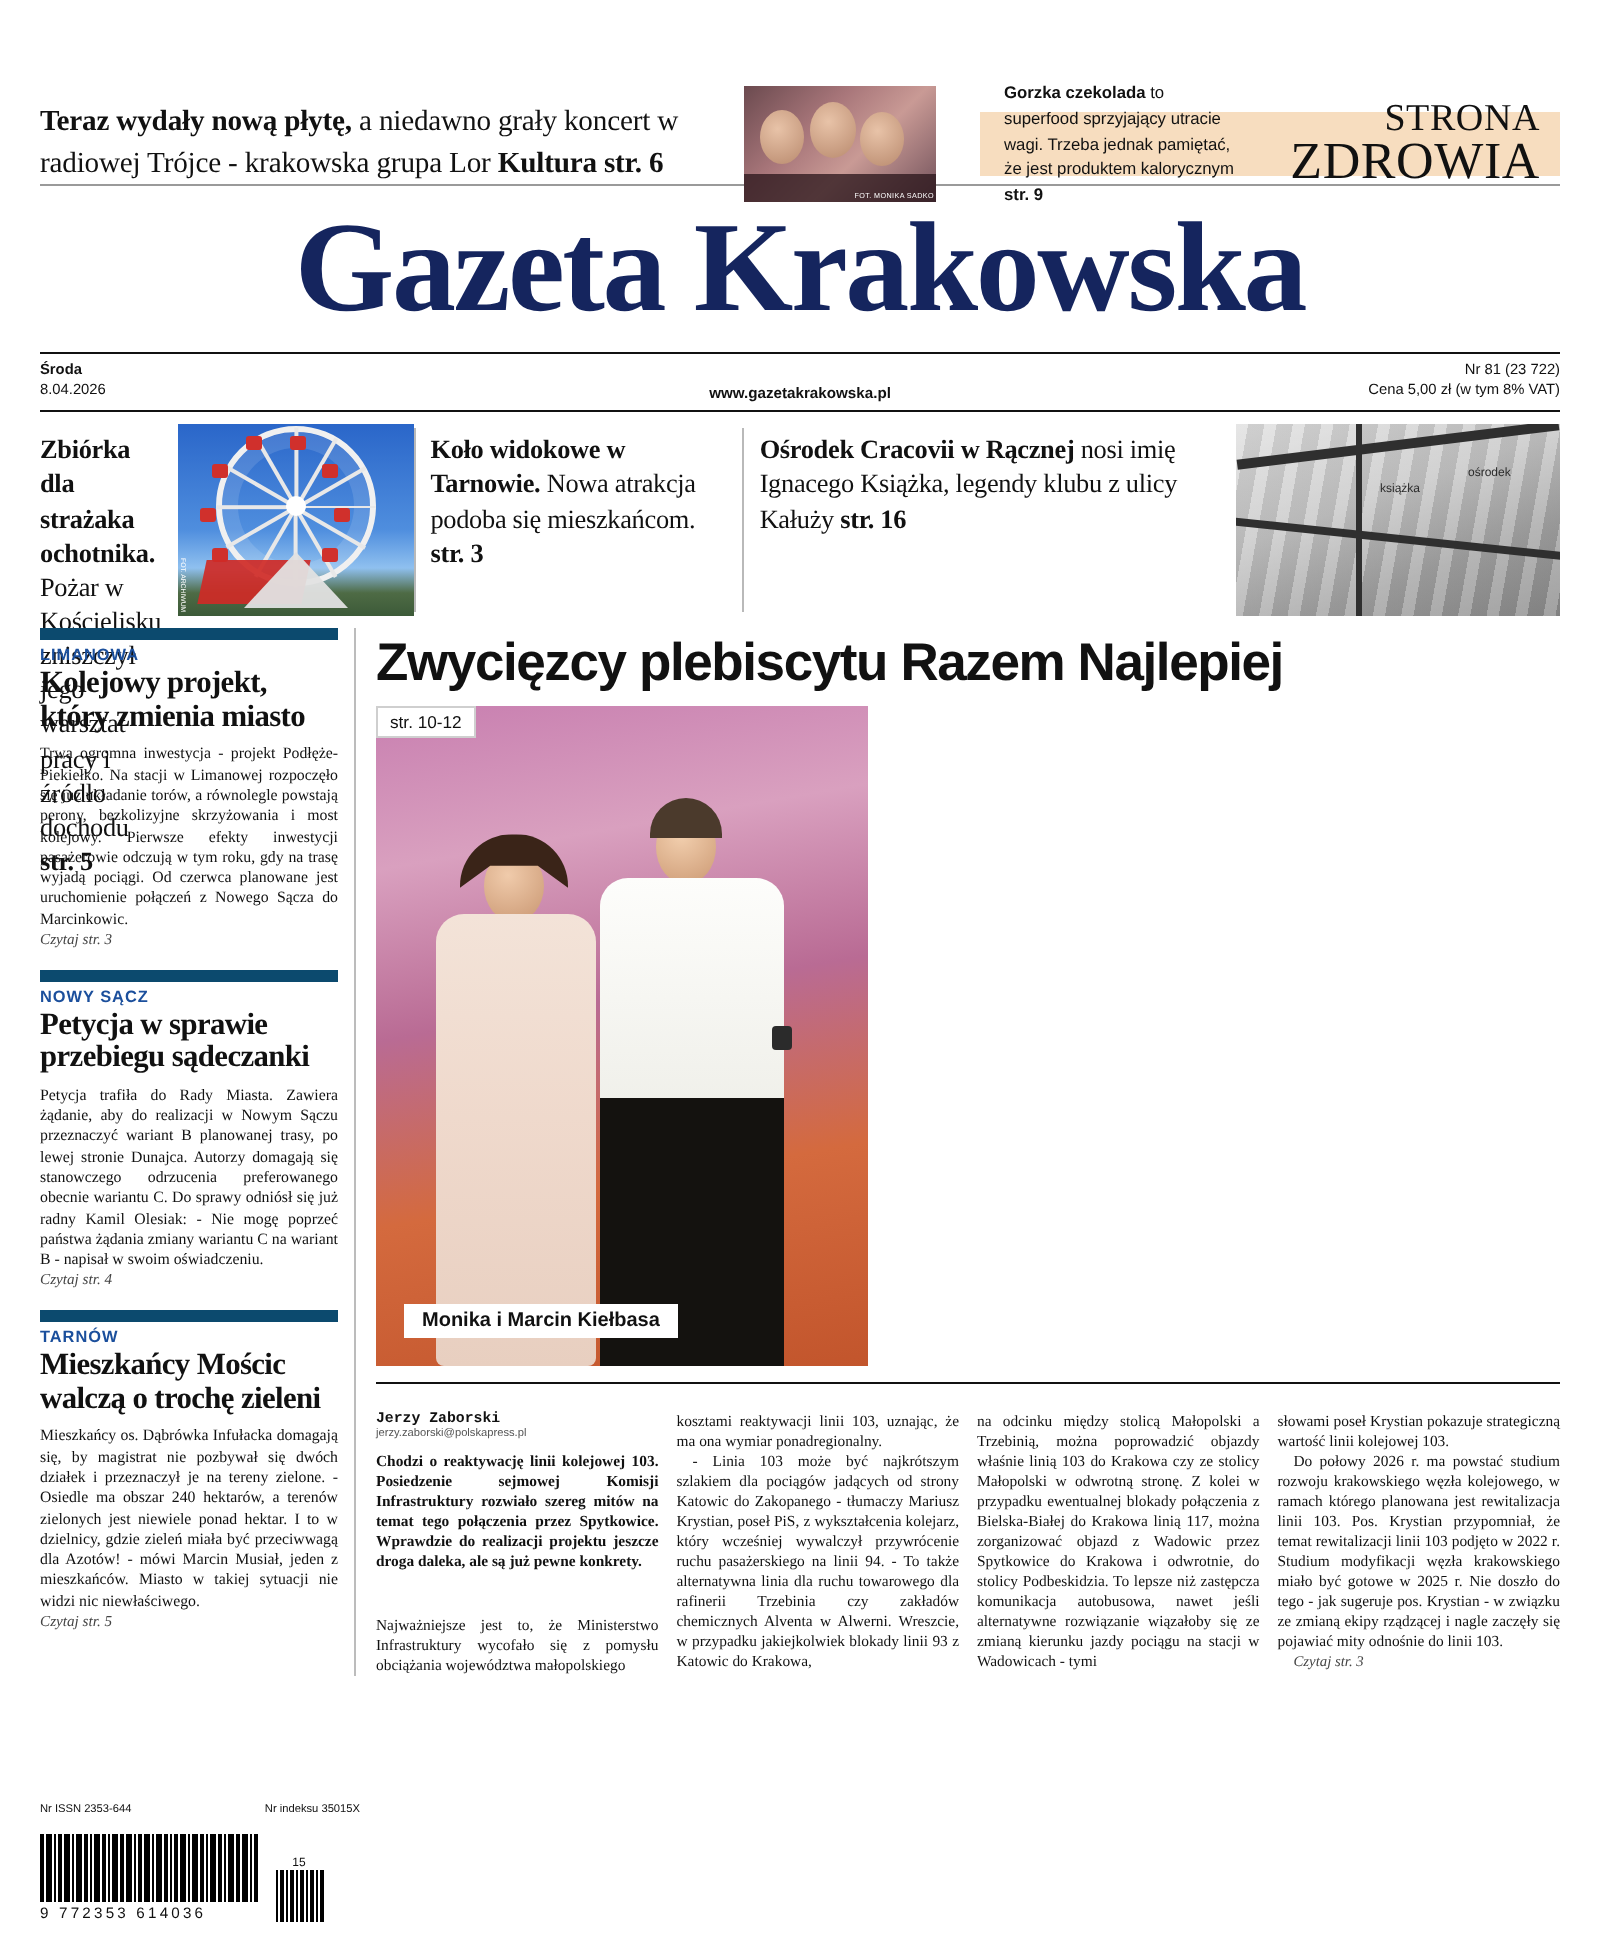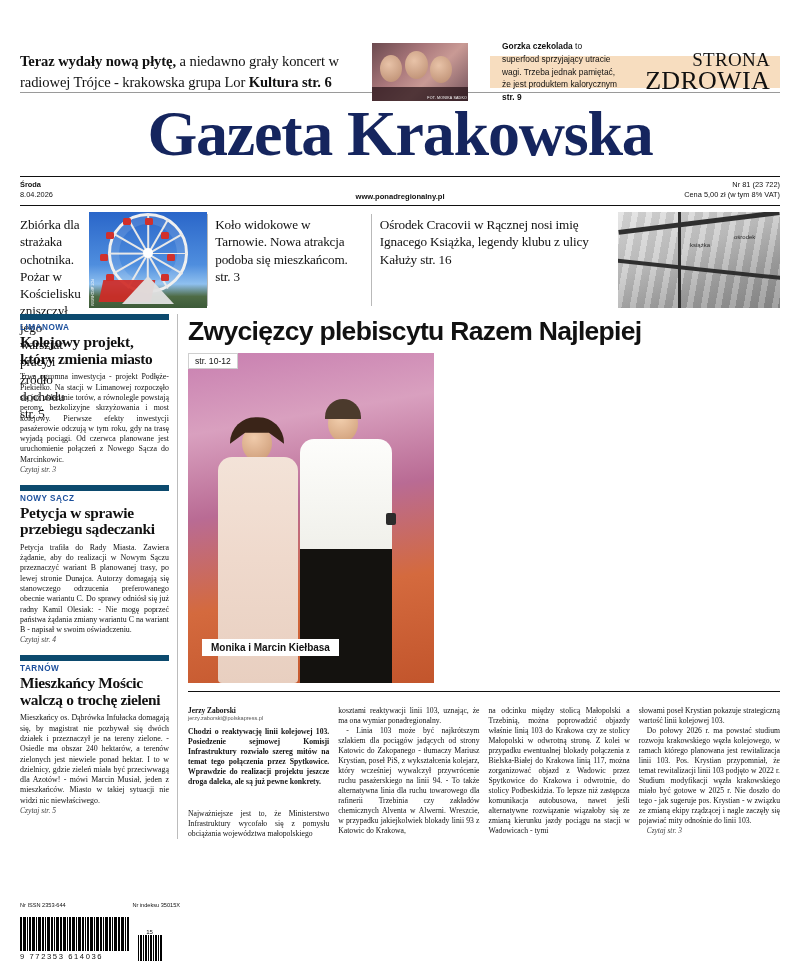--- a/index.html
+++ b/index.html
@@ -64,21 +64,21 @@
   .infoline .il-left { flex:1 1 0; line-height:1.45; }
   .infoline .il-left .d1 { font-weight:bold; }
   .infoline .il-mid { flex:0 0 auto; font-weight:bold; font-size:7.6px; }
   .infoline .il-right { flex:1 1 0; text-align:right; line-height:1.45; }
 
   
   .teasers { display:flex; height: 96px; margin-top:6px; }
   .tz { display:flex; }
   .tz-text { padding: 4px 8px 0 0; }
   .tz-text p { font-size:13.2px; line-height:1.30; letter-spacing:-.15px; }
-  .tz-text b { font-weight:normal; }
+  .tz-text b { font-weight:bold; }
   .tz-sep { width:1px; background:#b9b9b9; margin: 2px 8px 2px 0; }
   .t1 { flex: 0 0 186px; }
   .t1 .tz-text { flex:1 1 auto; }
   .teaser-img-wheel {
     flex:0 0 118px; position:relative; overflow:hidden;
     background: linear-gradient(#2a66c9 0%, #4f8ede 55%, #8fc0ef 75%, #4e6b45 88%, #3c5a38 100%);
   }
   .wheel-rim {
     position:absolute; left:50%; top:42%; transform:translate(-50%,-50%);
     width:80px; height:80px; border-radius:50%;
@@ -131,37 +131,37 @@
   }
   .hero-photos { display:flex; gap:10px; height: 330px; position:relative; }
   .hp { position:relative; overflow:hidden; }
   .hp1 { flex: 0 0 246px; background: linear-gradient(170deg,#c87fb0 0%, #d9a0bf 22%, #b96b94 45%, #d46a3e 70%, #c2552c 100%); }
   .hp2 { flex: 1 1 auto; background: linear-gradient(175deg,#d8d2c6 0%, #cfc7b6 30%, #b9ae99 60%, #9f937c 100%); }
   .pg-badge {
     position:absolute; left:0; top:0; background:#fff; border:1px solid #cfcfcf;
     font-family:"Liberation Sans",sans-serif; font-size:8.6px; padding:2px 6px; z-index:5;
   }
   .caption {
-    position:absolute; bottom:27px; left:14px; background:#fff; padding:3px 9px;
+    position:absolute; bottom:14px; left:14px; background:#fff; padding:3px 9px;
     font-family:"Liberation Sans",sans-serif; font-weight:bold; font-size:10px; z-index:5;
   }
   .hp-vcred { position:absolute; right:1px; bottom:6px; writing-mode:vertical-rl;
     font-size:3.6px; color:#fff; font-family:"Liberation Sans",sans-serif; z-index:4; }
 
   
   .person { position:absolute; }
   .head { border-radius:50%; }
   .body-sh { border-radius: 14px 14px 4px 4px; }
 
   
   .bottom { margin-top:8px; border-top:1px solid #111; padding-top:6px; }
   .bottom h2 { font-size:24px; font-weight:bold; letter-spacing:-.5px; line-height:1.05; }
   .bottom-cols { display:flex; gap:9px; margin-top:8px; }
   .bcol { flex:1 1 0; }
-  .byline { font-family:Liberation Serif, serif; font-weight:bold; font-size:7.4px; }
+  .byline { font-family:Liberation Mono, monospace; font-weight:bold; font-size:7.4px; }
   .byline-mail { font-family:"Liberation Sans",sans-serif; font-size:5.6px; color:#555; margin-bottom:6px; }
   .lede { font-weight:bold; font-size:8.2px; line-height:1.32; text-align:justify; }
   .bcol p { font-size:7.7px; line-height:1.30; text-align:justify; }
   .bcol p + p { text-indent: 8px; }
   .bcol .more { font-style:italic; font-size:7.4px; color:#444; }
   .sep-space { height:22px; }
 
   
   .footer { position:absolute; left:20px; bottom:8px; width:160px; }
   .issnline { display:flex; justify-content:space-between;
@@ -214,21 +214,21 @@
 
   <div class="masthead">
     <h1>Gazeta Krakowska</h1>
   </div>
 
   <div class="infoline">
     <div class="il-left">
       <div class="d1">Środa</div>
       <div>8.04.2026</div>
     </div>
-    <div class="il-mid">www.ponadregionalny.pl</div>
+    <div class="il-mid">www.gazetakrakowska.pl</div>
     <div class="il-right">
       <div>Nr 81 (23 722)</div>
       <div>Cena 5,00 zł (w tym 8% VAT)</div>
     </div>
   </div>
 
   <div class="teasers">
 
     <div class="tz t1">
       <div class="tz-text">

